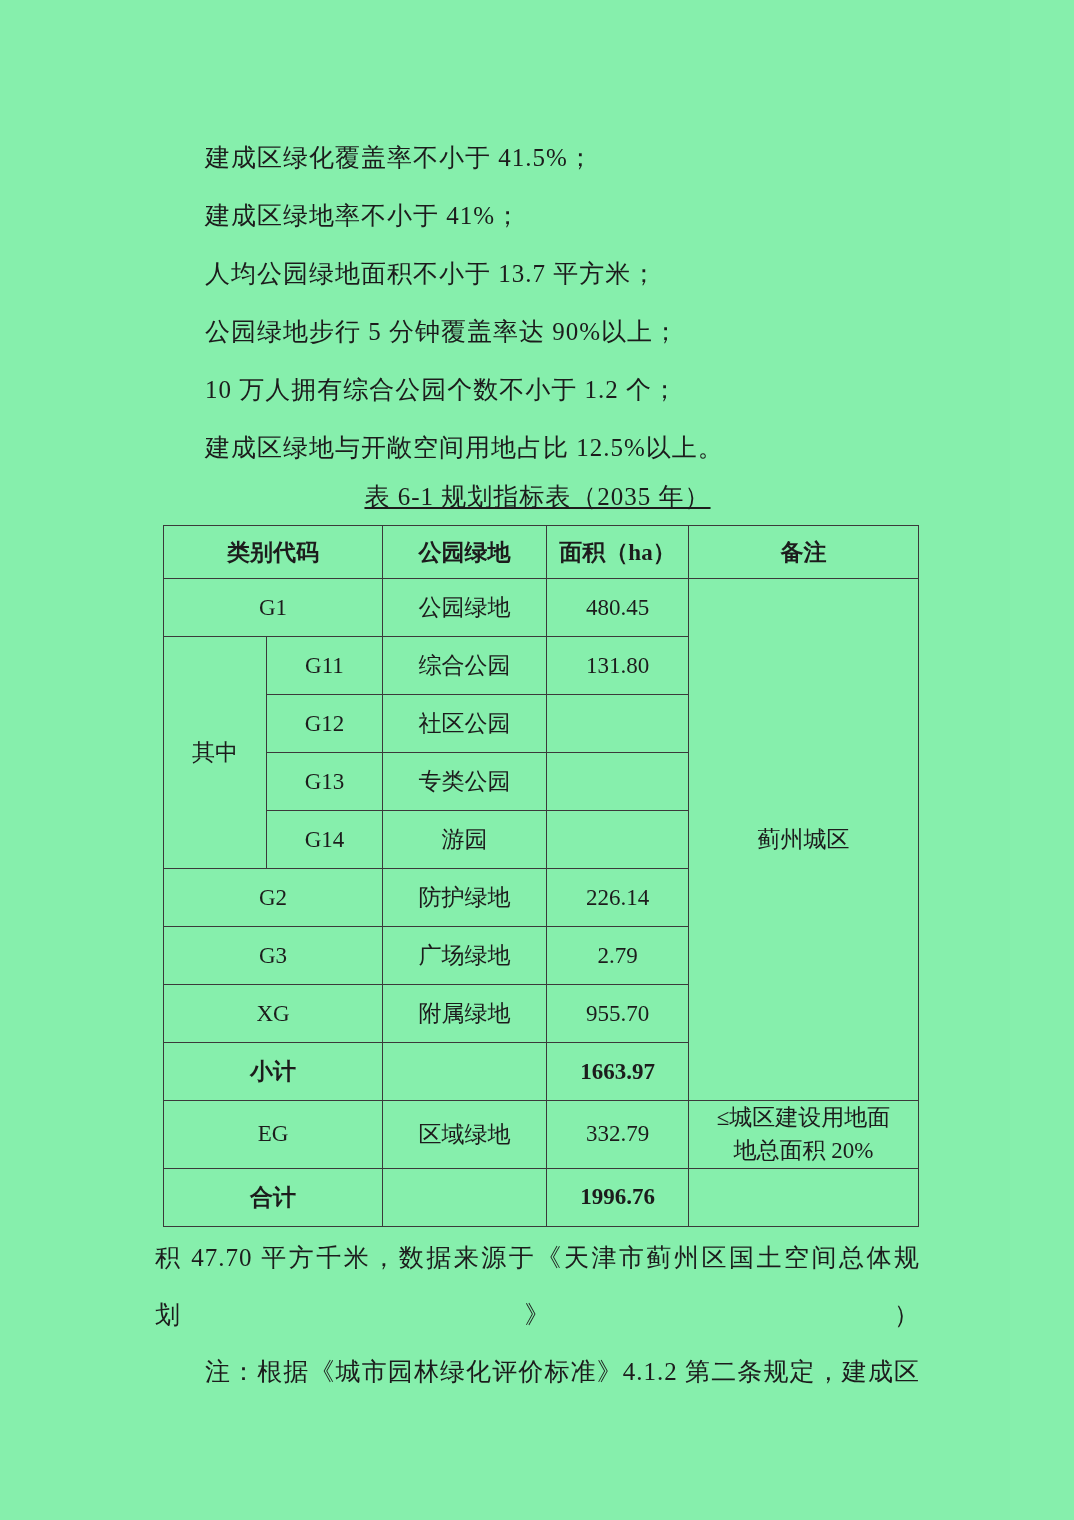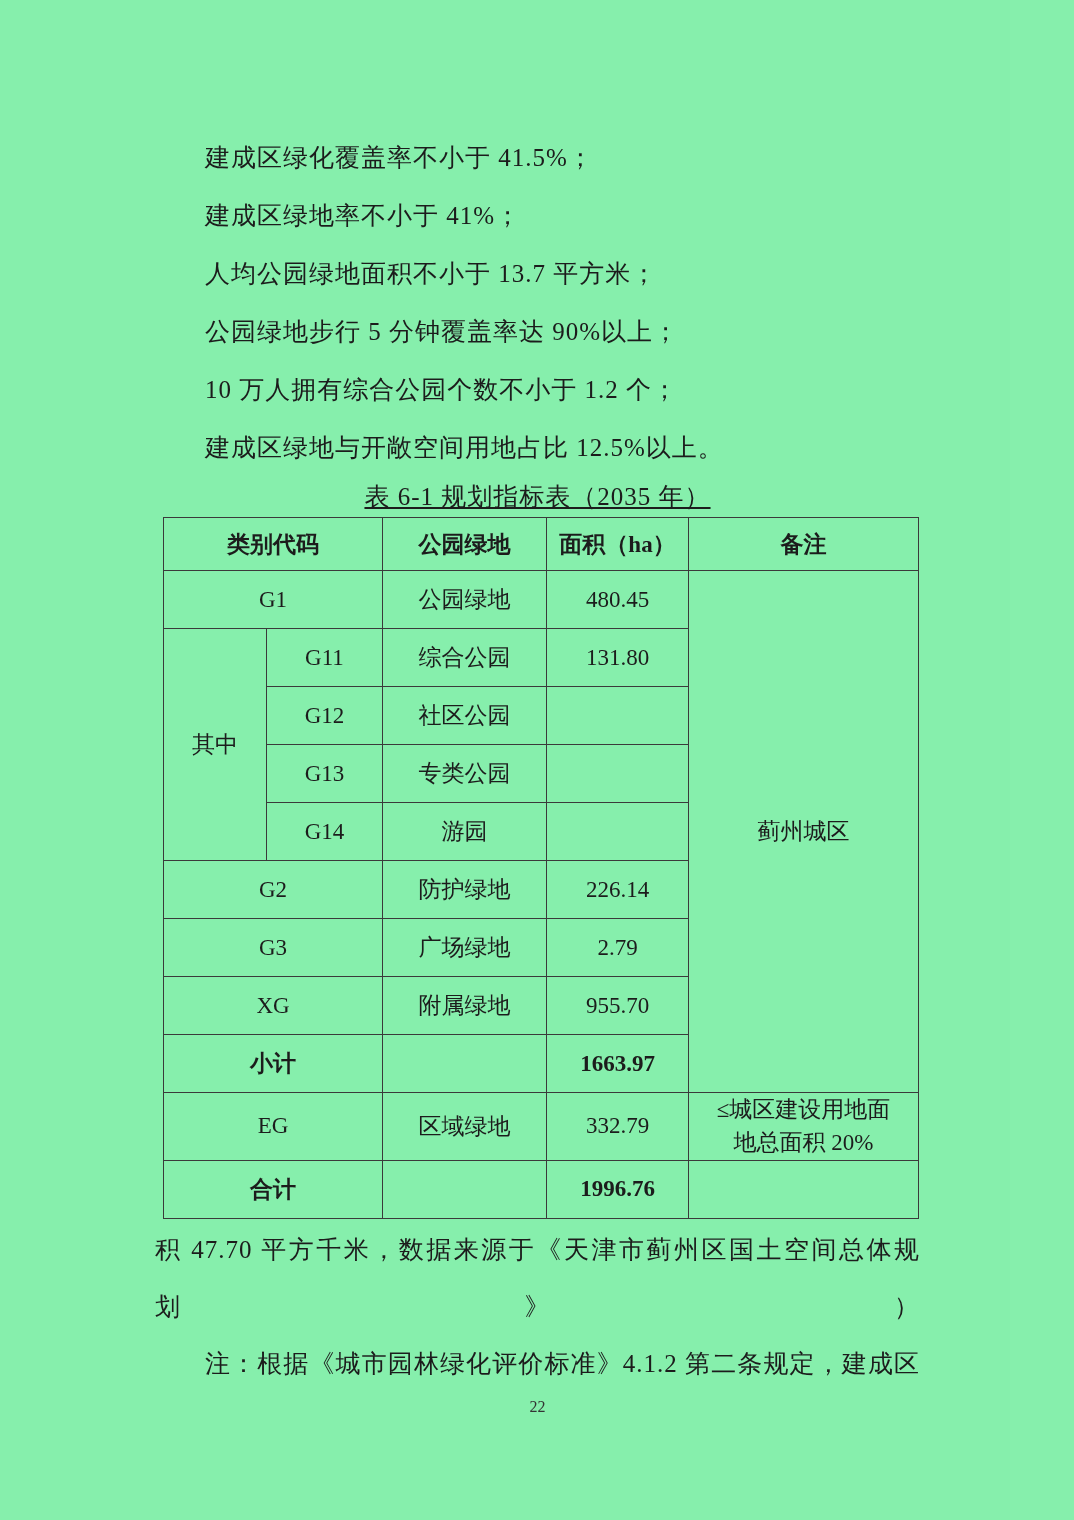--- a/index.html
+++ b/index.html
@@ -31,20 +31,21 @@
     font-size:25px;
     line-height:40px;
     text-align:center;
     letter-spacing:1px;
     text-decoration:underline;
   }
   table.indicators {
     border-collapse:collapse;
     table-layout:fixed;
     margin-left:8px;
+    margin-top:8px;
     width:755px;
   }
   table.indicators td {
     border:1.5px solid #3a3a3a;
     text-align:center;
     vertical-align:middle;
     font-size:23px;
     padding:0 4px;
     overflow:hidden;
   }
@@ -166,15 +167,14 @@
           <td></td>
         </tr>
       </tbody>
     </table>
 
     <div class="notes">
       <p>积 47.70 平方千米，数据来源于《天津市蓟州区国土空间总体规划》）</p>
       <p class="indent">注：根据《城市园林绿化评价标准》4.1.2 第二条规定，建成区</p>
     </div>
 
-    <div class="pagenum">22</div>
   </div>
 </div>
 
 </body></html>

